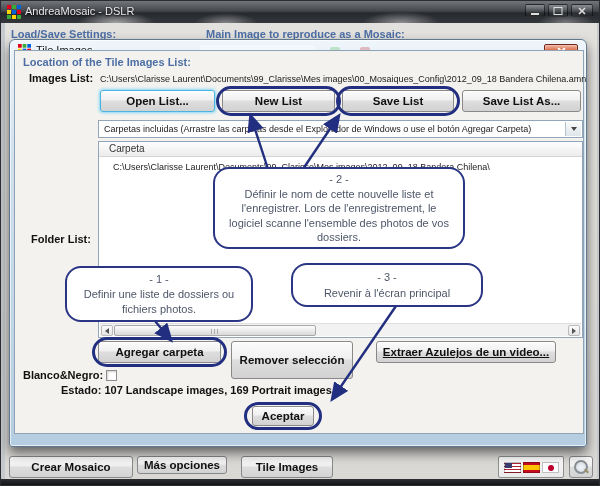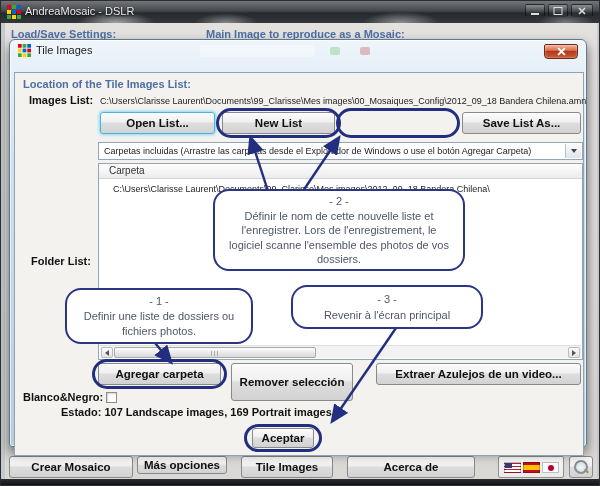--- a/index.html
+++ b/index.html
@@ -64,21 +64,21 @@
   .dialog-title-text{left:26px;top:4px;font-size:11px;color:#15181c;text-shadow:0 0 4px #fff;}
   .dlg-icon{left:8px;top:4px;width:13px;height:13px;}
   .glass-shape{background:rgba(255,255,255,.35);border-radius:2px;}
   .closebtn{
     right:8px;top:4px;width:34px;height:15px;border-radius:2px 2px 4px 4px;
     background:linear-gradient(#f0b6a4,#dd7150 40%,#b23a1c 50%,#c85a35);
     border:1px solid #71281a;display:flex;align-items:center;justify-content:center;
     box-shadow:inset 0 0 2px rgba(255,255,255,.7);
   }
   .client{
-    left:4px;top:32px;width:568px;height:382px;
+    left:4px;top:10px;width:568px;height:382px;
     background:#f3f2ef;border:1px solid #8fa3b5;position:absolute;
   }
   .hdr-blue{font-size:11px;font-weight:bold;color:#4d6fa5;}
   .lbl{font-size:11px;font-weight:bold;color:#111;}
   .pathtext{font-size:9px;color:#1c1c1c;white-space:nowrap;}
   .combo{
     left:83px;top:69px;width:485px;height:18px;background:#fff;border:1px solid #93a5b8;
     display:flex;align-items:center;font-size:9px;color:#222;padding:0 20px 0 5px;white-space:nowrap;overflow:hidden;
   }
   .combo-arrow{position:absolute;right:1px;top:1px;width:15px;height:14px;background:linear-gradient(#fafafa,#dfe5ea);
@@ -141,21 +141,20 @@
     </div>
   </div>
 
   <div class="abs mainbody"></div>
   <span class="abs bg-label" style="left:10px;top:27px;">Load/Save Settings:</span>
   <span class="abs bg-label" style="left:205px;top:27px;">Main Image to reproduce as a Mosaic:</span>
 
   <div class="abs btn" style="left:8px;top:455px;width:124px;height:22px;">Crear Mosaico</div>
   <div class="abs btn" style="left:136px;top:455px;width:90px;height:18px;">Más opciones</div>
   <div class="abs btn" style="left:240px;top:455px;width:92px;height:22px;">Tile Images</div>
-  <div class="abs btn" style="left:346px;top:455px;width:128px;height:22px;">Acerca de</div>
   <div class="abs flags-panel" style="left:497px;top:455px;width:66px;height:22px;">
     <div class="flag flag-us"></div>
     <div class="flag flag-es"></div>
     <div class="flag flag-jp"></div>
   </div>
   <div class="abs btn" style="left:568px;top:455px;width:24px;height:22px;">
     <div class="magnifier"></div>
   </div>
   <div class="abs bottomband"></div>
 
@@ -182,20 +181,21 @@
     </div>
 
     <div class="client">
 
       <span class="abs hdr-blue" style="left:8px;top:5px;">Location of the Tile Images List:</span>
       <span class="abs lbl" style="left:14px;top:21px;">Images List:</span>
       <span class="abs pathtext" style="left:85px;top:23px;">C:\Users\Clarisse Laurent\Documents\99_Clarisse\Mes images\00_Mosaiques_Config\2012_09_18 Bandera Chilena.amn</span>
 
       <div class="abs btn btn-focus" style="left:85px;top:39px;width:115px;height:22px;">Open List...</div>
       <div class="abs btn" style="left:207px;top:39px;width:113px;height:22px;">New List</div>
+      <div class="abs btn" style="left:327px;top:39px;width:112px;height:22px;">Save List</div>
       <div class="abs btn" style="left:447px;top:39px;width:119px;height:22px;">Save List As...</div>
       <div class="abs oval" style="left:201px;top:35px;width:125px;height:30px;"></div>
       <div class="abs oval" style="left:321px;top:35px;width:124px;height:30px;"></div>
 
       <div class="abs combo">
         <span>Carpetas incluidas (Arrastre las carpetas desde el Explorador de Windows o use el botón Agregar Carpeta)</span>
         <div class="combo-arrow">
             <div class="tri-down"></div>
           </div>
       </div>
@@ -212,21 +212,21 @@
             </div>
           <div class="abs scrollarrow" style="right:1px;">
               <div class="tri-right"></div>
             </div>
         </div>
       </div>
       <span class="abs lbl" style="left:16px;top:182px;">Folder List:</span>
 
       <div class="abs btn" style="left:83px;top:290px;width:123px;height:22px;">Agregar carpeta</div>
       <div class="abs btn" style="left:216px;top:290px;width:122px;height:38px;">Remover selección</div>
-      <div class="abs btn" style="left:361px;top:290px;width:205px;height:22px;">Extraer Azulejos de un video...</div>
+      <div class="abs btn" style="left:361px;top:290px;width:180px;height:22px;text-decoration:underline;">Extraer Azulejos de un video...</div>
       <div class="abs oval" style="left:77px;top:286px;width:135px;height:30px;"></div>
 
       <span class="abs lbl" style="left:8px;top:318px;">Blanco&amp;Negro:</span>
       <div class="abs checkbox" style="left:91px;top:319px;"></div>
       <span class="abs lbl" style="left:46px;top:333px;">Estado: 107 Landscape images, 169 Portrait images.</span>
 
       <div class="abs btn" style="left:237px;top:355px;width:62px;height:20px;">Aceptar</div>
       <div class="abs oval" style="left:229px;top:351px;width:78px;height:28px;"></div>
 
       <svg id="arrows" class="abs">

